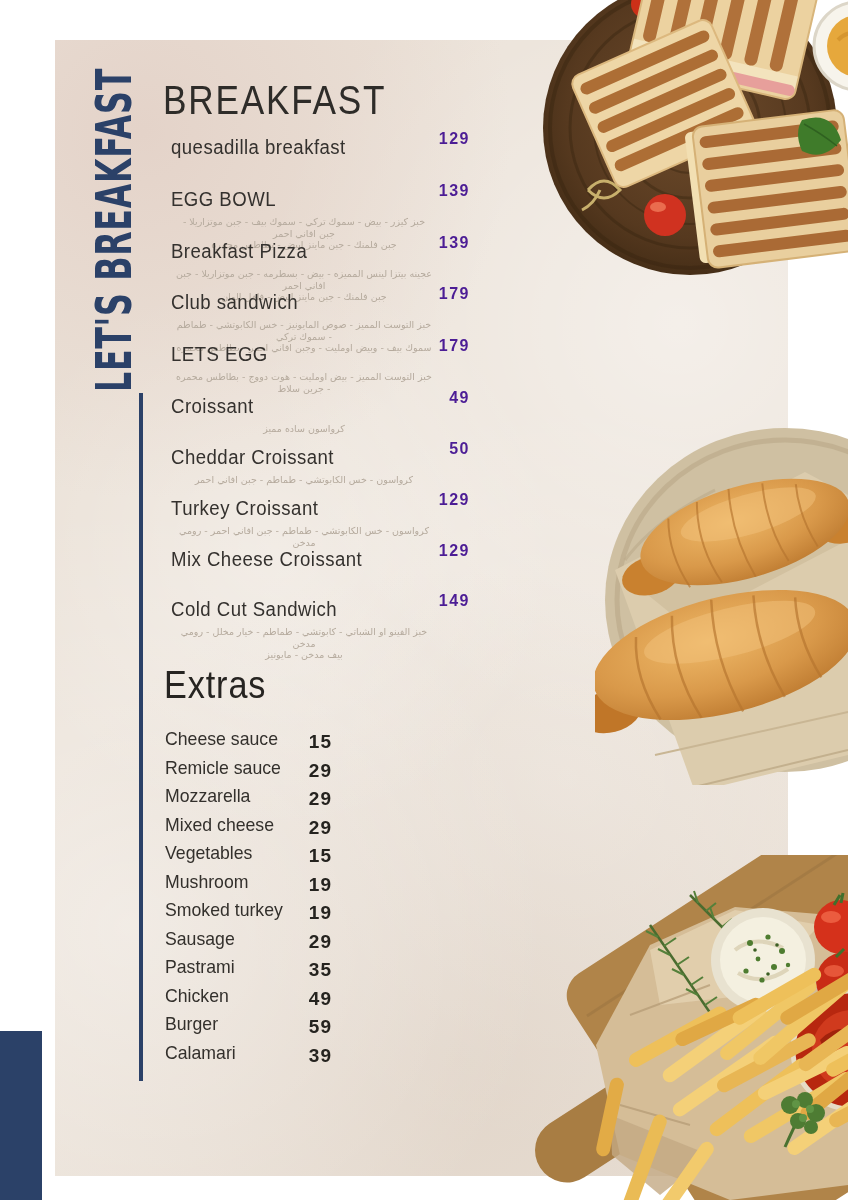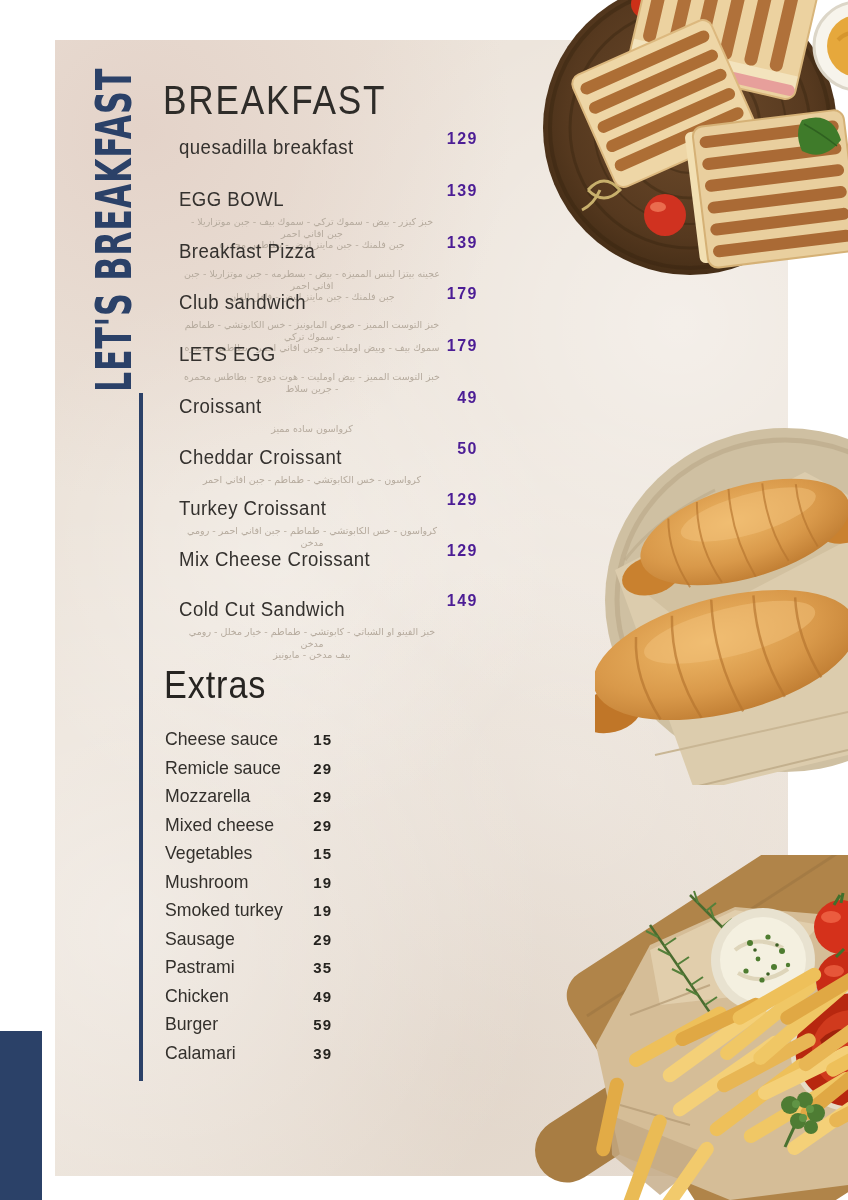--- a/index.html
+++ b/index.html
@@ -19,33 +19,33 @@
   .vline{position:absolute;left:139px;top:393px;width:4px;height:688px;background:#2b4168;}
   .vbanner{position:absolute;left:-47px;top:190px;width:320px;height:80px;
            transform:rotate(-90deg);display:flex;align-items:center;justify-content:center;}
   .vbanner span{display:inline-block;white-space:nowrap;transform:scaleX(0.72) scaleY(1.12);
            font-family:"DejaVu Sans",sans-serif;font-weight:800;font-size:44px;
            letter-spacing:1px;color:#2b4168;}
   .h-break{position:absolute;left:163px;top:78px;font-size:40px;color:#2e2c29;
            transform:scaleX(0.88);transform-origin:left top;letter-spacing:2px;font-weight:500;}
   .h-extras{position:absolute;left:164px;top:664px;font-size:38px;color:#262421;
            transform:scaleX(0.9);transform-origin:left top;letter-spacing:1px;font-weight:400;}
-  .bitem{position:absolute;left:16px;top:0;width:480px;height:60px;}
+  .bitem{position:absolute;left:8px;top:0;width:480px;height:60px;}
   .bname{position:absolute;left:163px;top:0;font-size:20px;color:#34312e;
          transform:scaleX(0.93);transform-origin:left top;letter-spacing:.5px;white-space:nowrap;}
   .bprice{position:absolute;left:418px;top:-6px;width:44px;text-align:right;
          font-size:16px;font-weight:bold;letter-spacing:1.5px;color:#4c1d95;}
   .bdesc{position:absolute;left:166px;top:28px;width:260px;text-align:center;
          font-size:9.5px;line-height:11.5px;color:#b5aa9d;direction:rtl;
          white-space:pre-line;font-family:"DejaVu Sans",sans-serif;}
   .xitem{position:absolute;left:0;top:0;width:360px;height:28px;}
   .xname{position:absolute;left:165px;top:0;font-size:19px;color:#33302c;
          transform:scaleX(0.93);transform-origin:left top;white-space:nowrap;}
   .xprice{position:absolute;left:288px;top:3px;width:44px;text-align:right;
-         font-size:15px;font-weight:bold;letter-spacing:1px;color:#25231f;}
+         font-size:19px;font-weight:bold;letter-spacing:1px;color:#25231f;}
 </style>
 </head>
 <body>
 
 <div class="stage">
 
   <div class="paper"></div>
 
   <svg class="photo" style="left:540px;top:0;width:308px;height:335px" viewBox="0 0 308 335">
     <defs>

